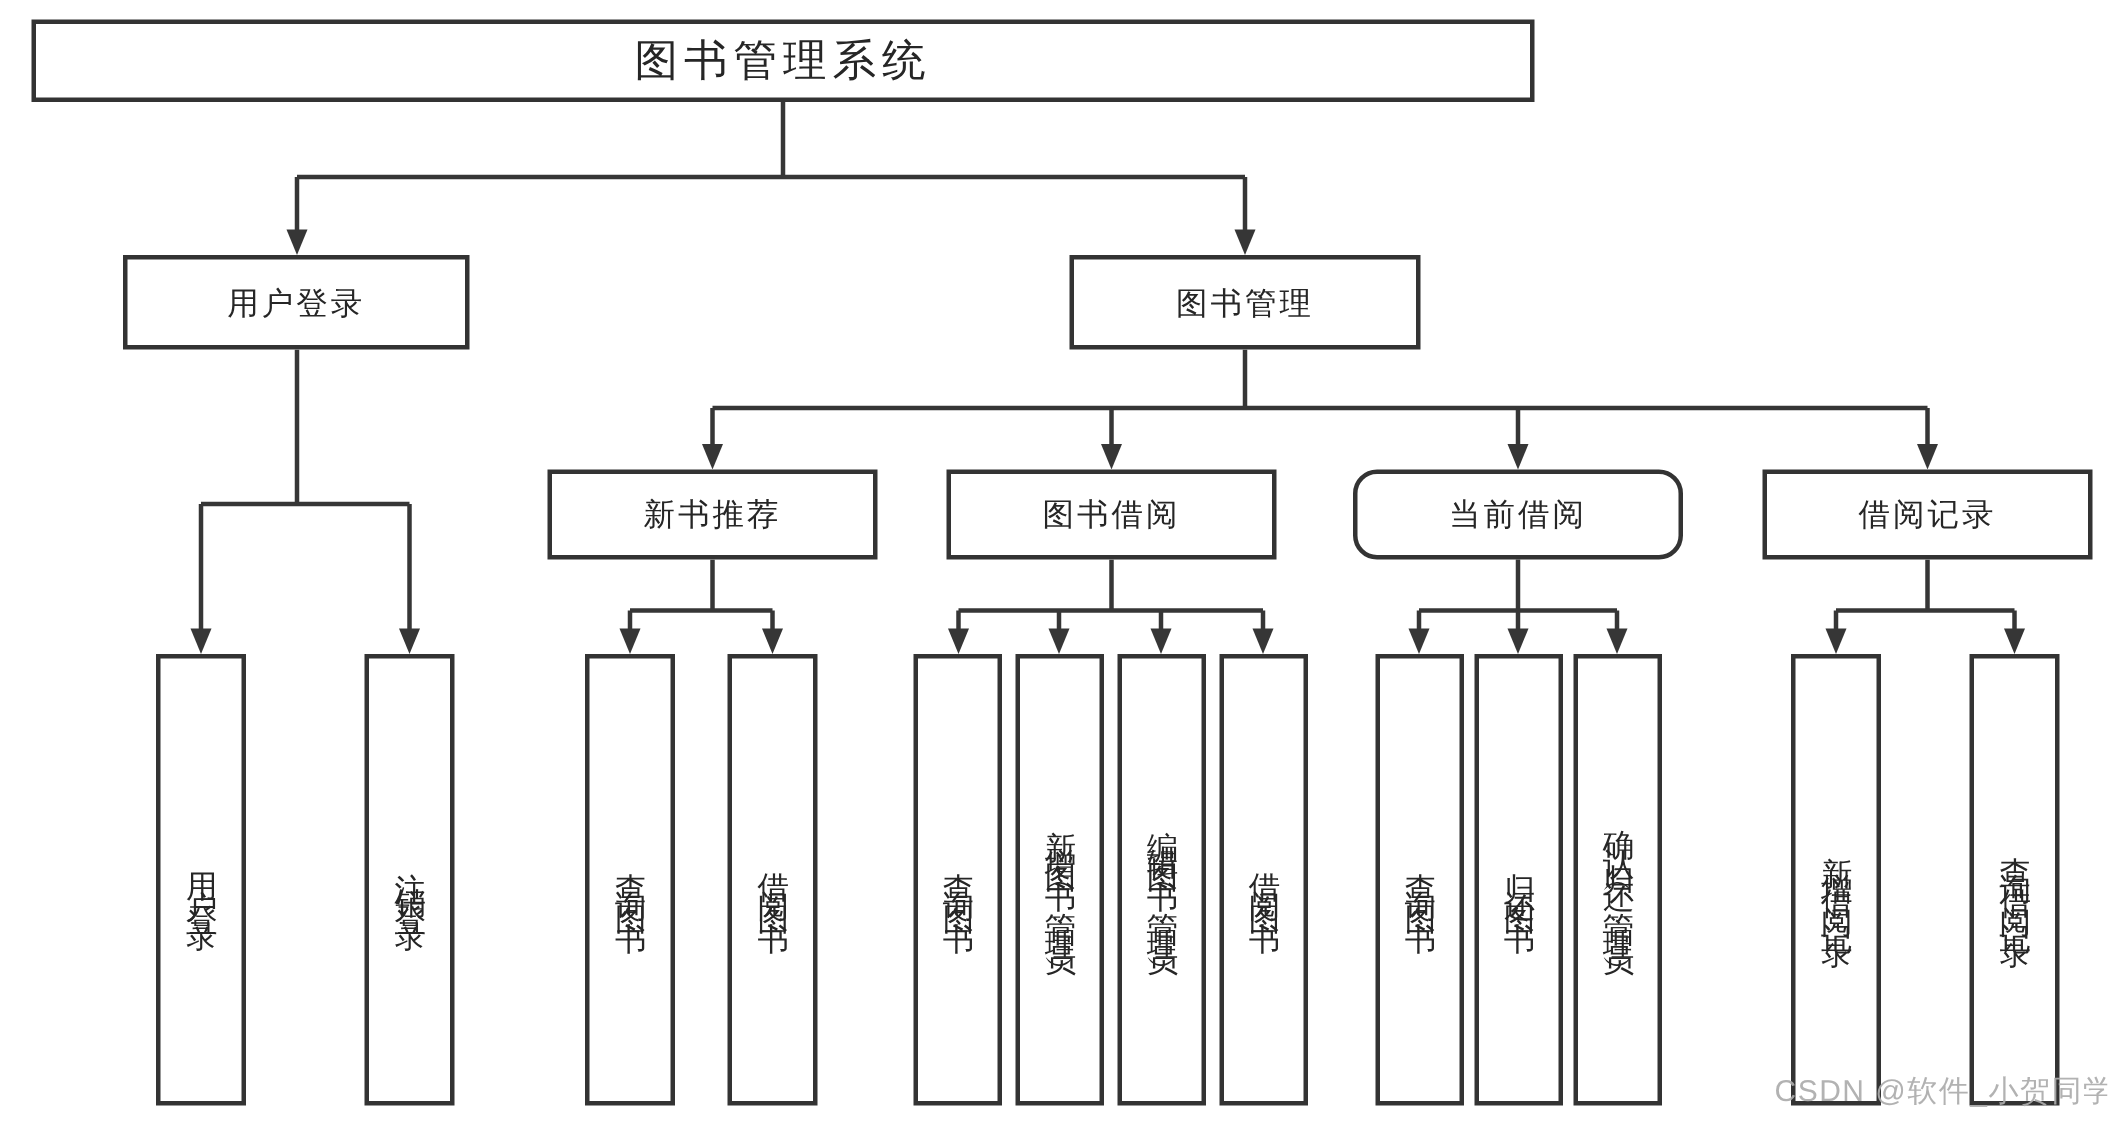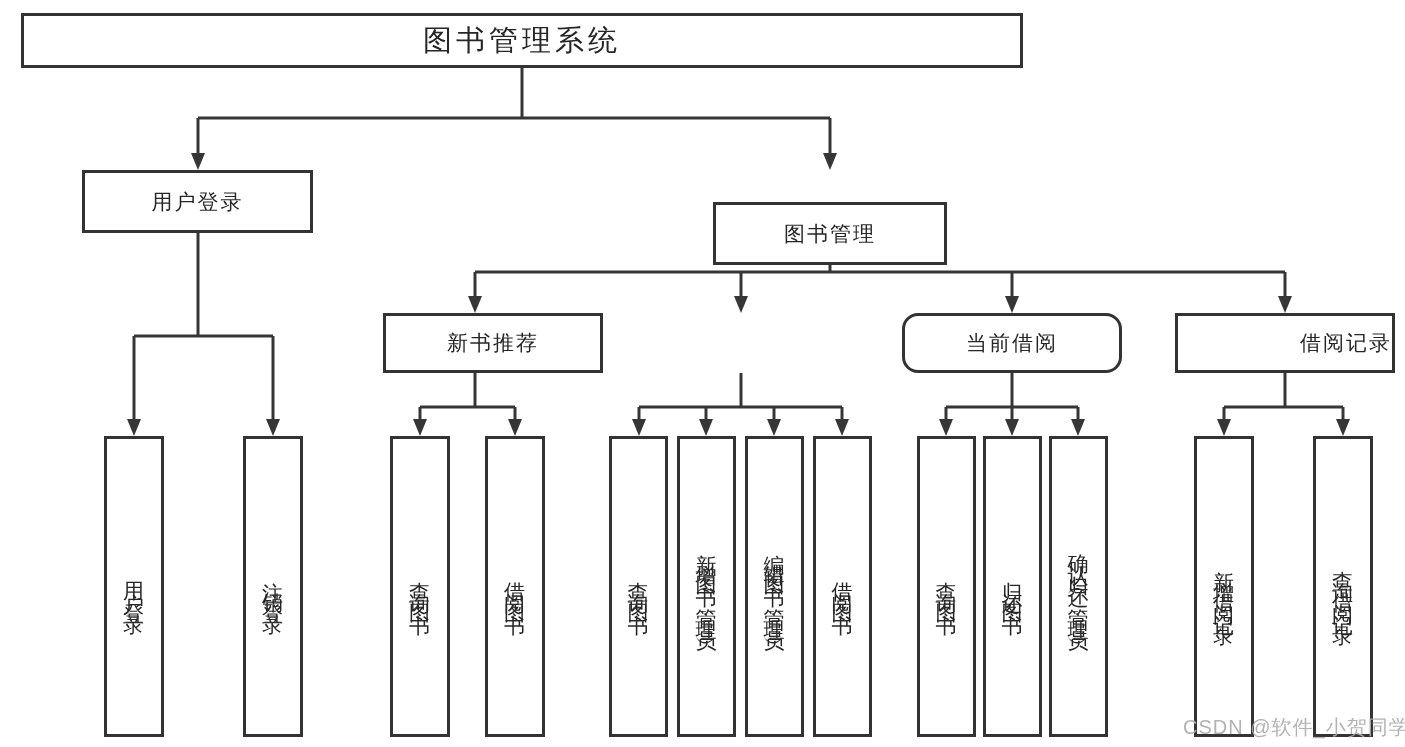--- a/index.html
+++ b/index.html
@@ -125,31 +125,34 @@
     </g>
   </svg>
 
   <div class="box h-box root-box" style="left:21px; top:13px; width:1002px; height:55px;">
     <span>图书管理系统</span>
   </div>
 
   <div class="box h-box" style="left:82px; top:170px; width:231px; height:63px;">
     <span>用户登录</span>
   </div>
-  <div class="box h-box" style="left:713px; top:170px; width:234px; height:63px;margin-top:32px;">
+  <div class="box h-box" style="left:713px; top:170px; width:234px; height:63px;">
     <span>图书管理</span>
   </div>
 
-  <div class="box h-box" style="left:365px; top:313px; width:220px; height:60px;margin-left:18px;">
+  <div class="box h-box" style="left:365px; top:313px; width:220px; height:60px;">
     <span>新书推荐</span>
+  </div>
+  <div class="box h-box" style="left:631px; top:313px; width:220px; height:60px;">
+    <span>图书借阅</span>
   </div>
   <div class="box h-box" style="left:902px; top:313px; width:220px; height:60px;border-radius:16px;">
     <span>当前借阅</span>
   </div>
-  <div class="box h-box" style="left:1175px; top:313px; width:220px; height:60px;justify-content:flex-end;">
+  <div class="box h-box" style="left:1175px; top:313px; width:220px; height:60px;">
     <span>借阅记录</span>
   </div>
 
   <div class="box v-box" style="left:104px; top:436px; width:60px; height:301px;">
     <span>用户登录</span>
   </div>
   <div class="box v-box" style="left:243px; top:436px; width:60px; height:301px;">
     <span>注销登录</span>
   </div>
 

